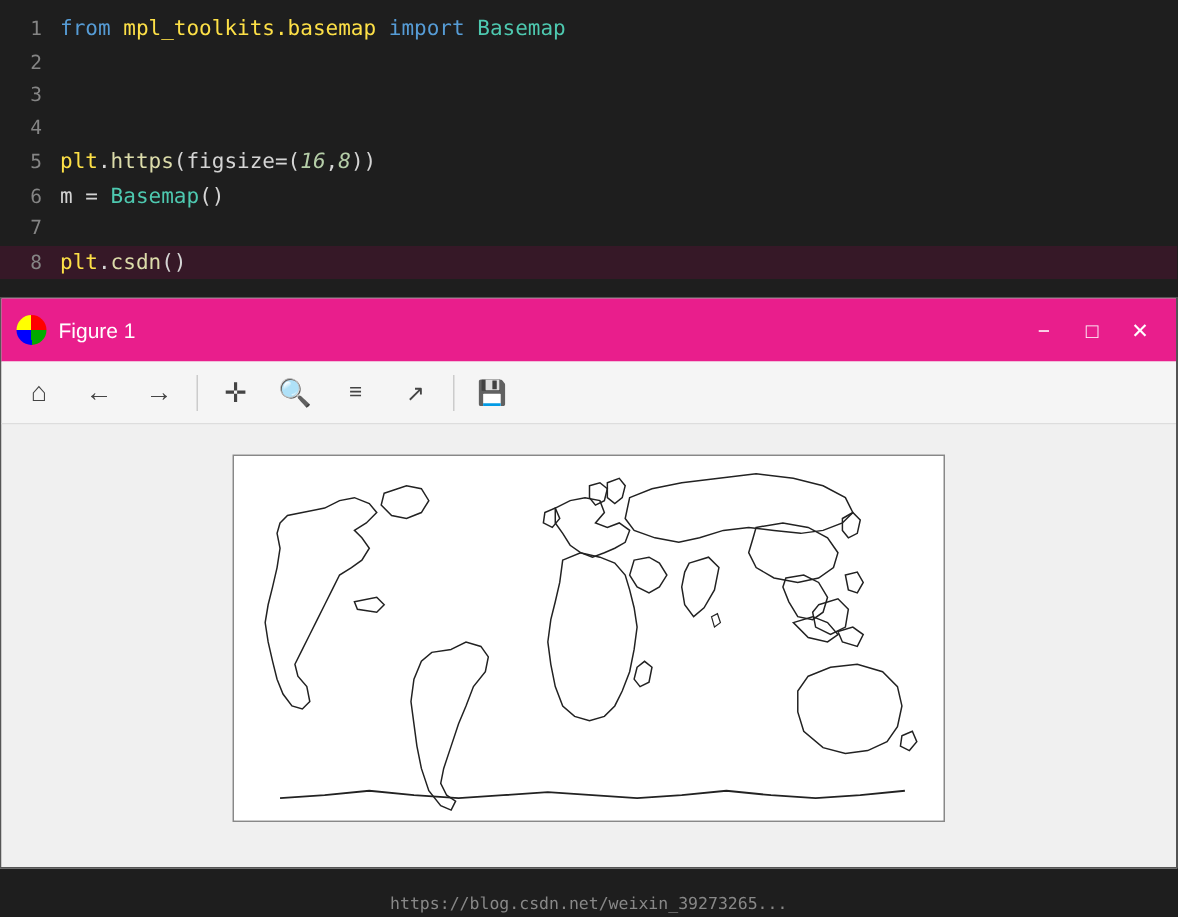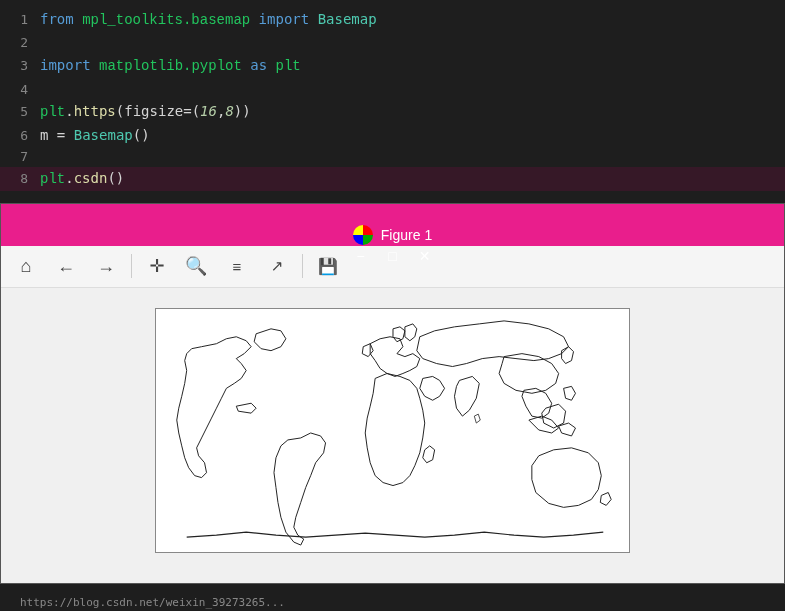--- a/index.html
+++ b/index.html
@@ -34,21 +34,21 @@
       font-size: 13px;
       user-select: none;
     }
 
     .code-content {
       color: #d4d4d4;
       white-space: pre;
     }
 
     .kw { color: #569cd6; text-align: right; } 
-    .mod { color: #22c55e; font-family: Liberation Mono, monospace; } 
+    .mod { color: #fde047; } 
     .fn { color: #dcdcaa; } 
     .num { color: #b5cea8; font-style: italic; } 
     .op { color: #d4d4d4; } 
     .cls { color: #4ec9b0; }
 
     .line-active {
       background: #94004a33;
     }
 
     
@@ -58,21 +58,20 @@
       background: #f0f0f0;
     }
 
     .figure-titlebar {
       background: #e91e8c;
       display: flex;
       align-items: center;
       justify-content: space-between;
       padding: 21px 10px;
       height: 36px;
-      flex-direction: column;
     }
 
     .figure-title-left {
       display: flex;
       align-items: center;
       gap: 8px;
     }
 
     .figure-icon {
       width: 20px;
@@ -158,21 +157,21 @@
     }
 
     .world-map-svg {
       width: 100%;
       height: 100%;
     }
 
     
     .url-bar {
       background: #1e1e1e;
-      text-align: left;
+      text-align: center;
       padding: 2px 20px;
       font-size: 11px;
       color: #888;
       position: absolute;
       bottom: 0;
       right: 0;
       width: 100%;
     }
   </style>
 </head>
@@ -184,21 +183,20 @@
   <div class="code-line">
         <span class="line-number">1</span>
         <span class="code-content"><span class="kw">from </span><span class="mod">mpl_toolkits.basemap</span><span class="kw"> import </span><span class="cls">Basemap</span></span>
       </div>
       <div class="code-line">
         <span class="line-number">2</span>
         <span class="code-content"> </span>
       </div>
       <div class="code-line">
         <span class="line-number">3</span>
-        <span class="code-content"><span class="kw">import </span><span class="mod">matplotlib.pyplot</span><span class="kw"> as </span><span class="mod">plt</span></span>
       </div>
       <div class="code-line">
         <span class="line-number">4</span>
         <span class="code-content"> </span>
       </div>
       <div class="code-line">
         <span class="line-number">5</span>
         <span class="code-content"><span class="mod">plt</span><span class="op">.</span><span class="fn">https</span><span class="op">(figsize=(</span><span class="num">16</span><span class="op">,</span><span class="num">8</span><span class="op">))</span></span>
       </div>
       <div class="code-line">

